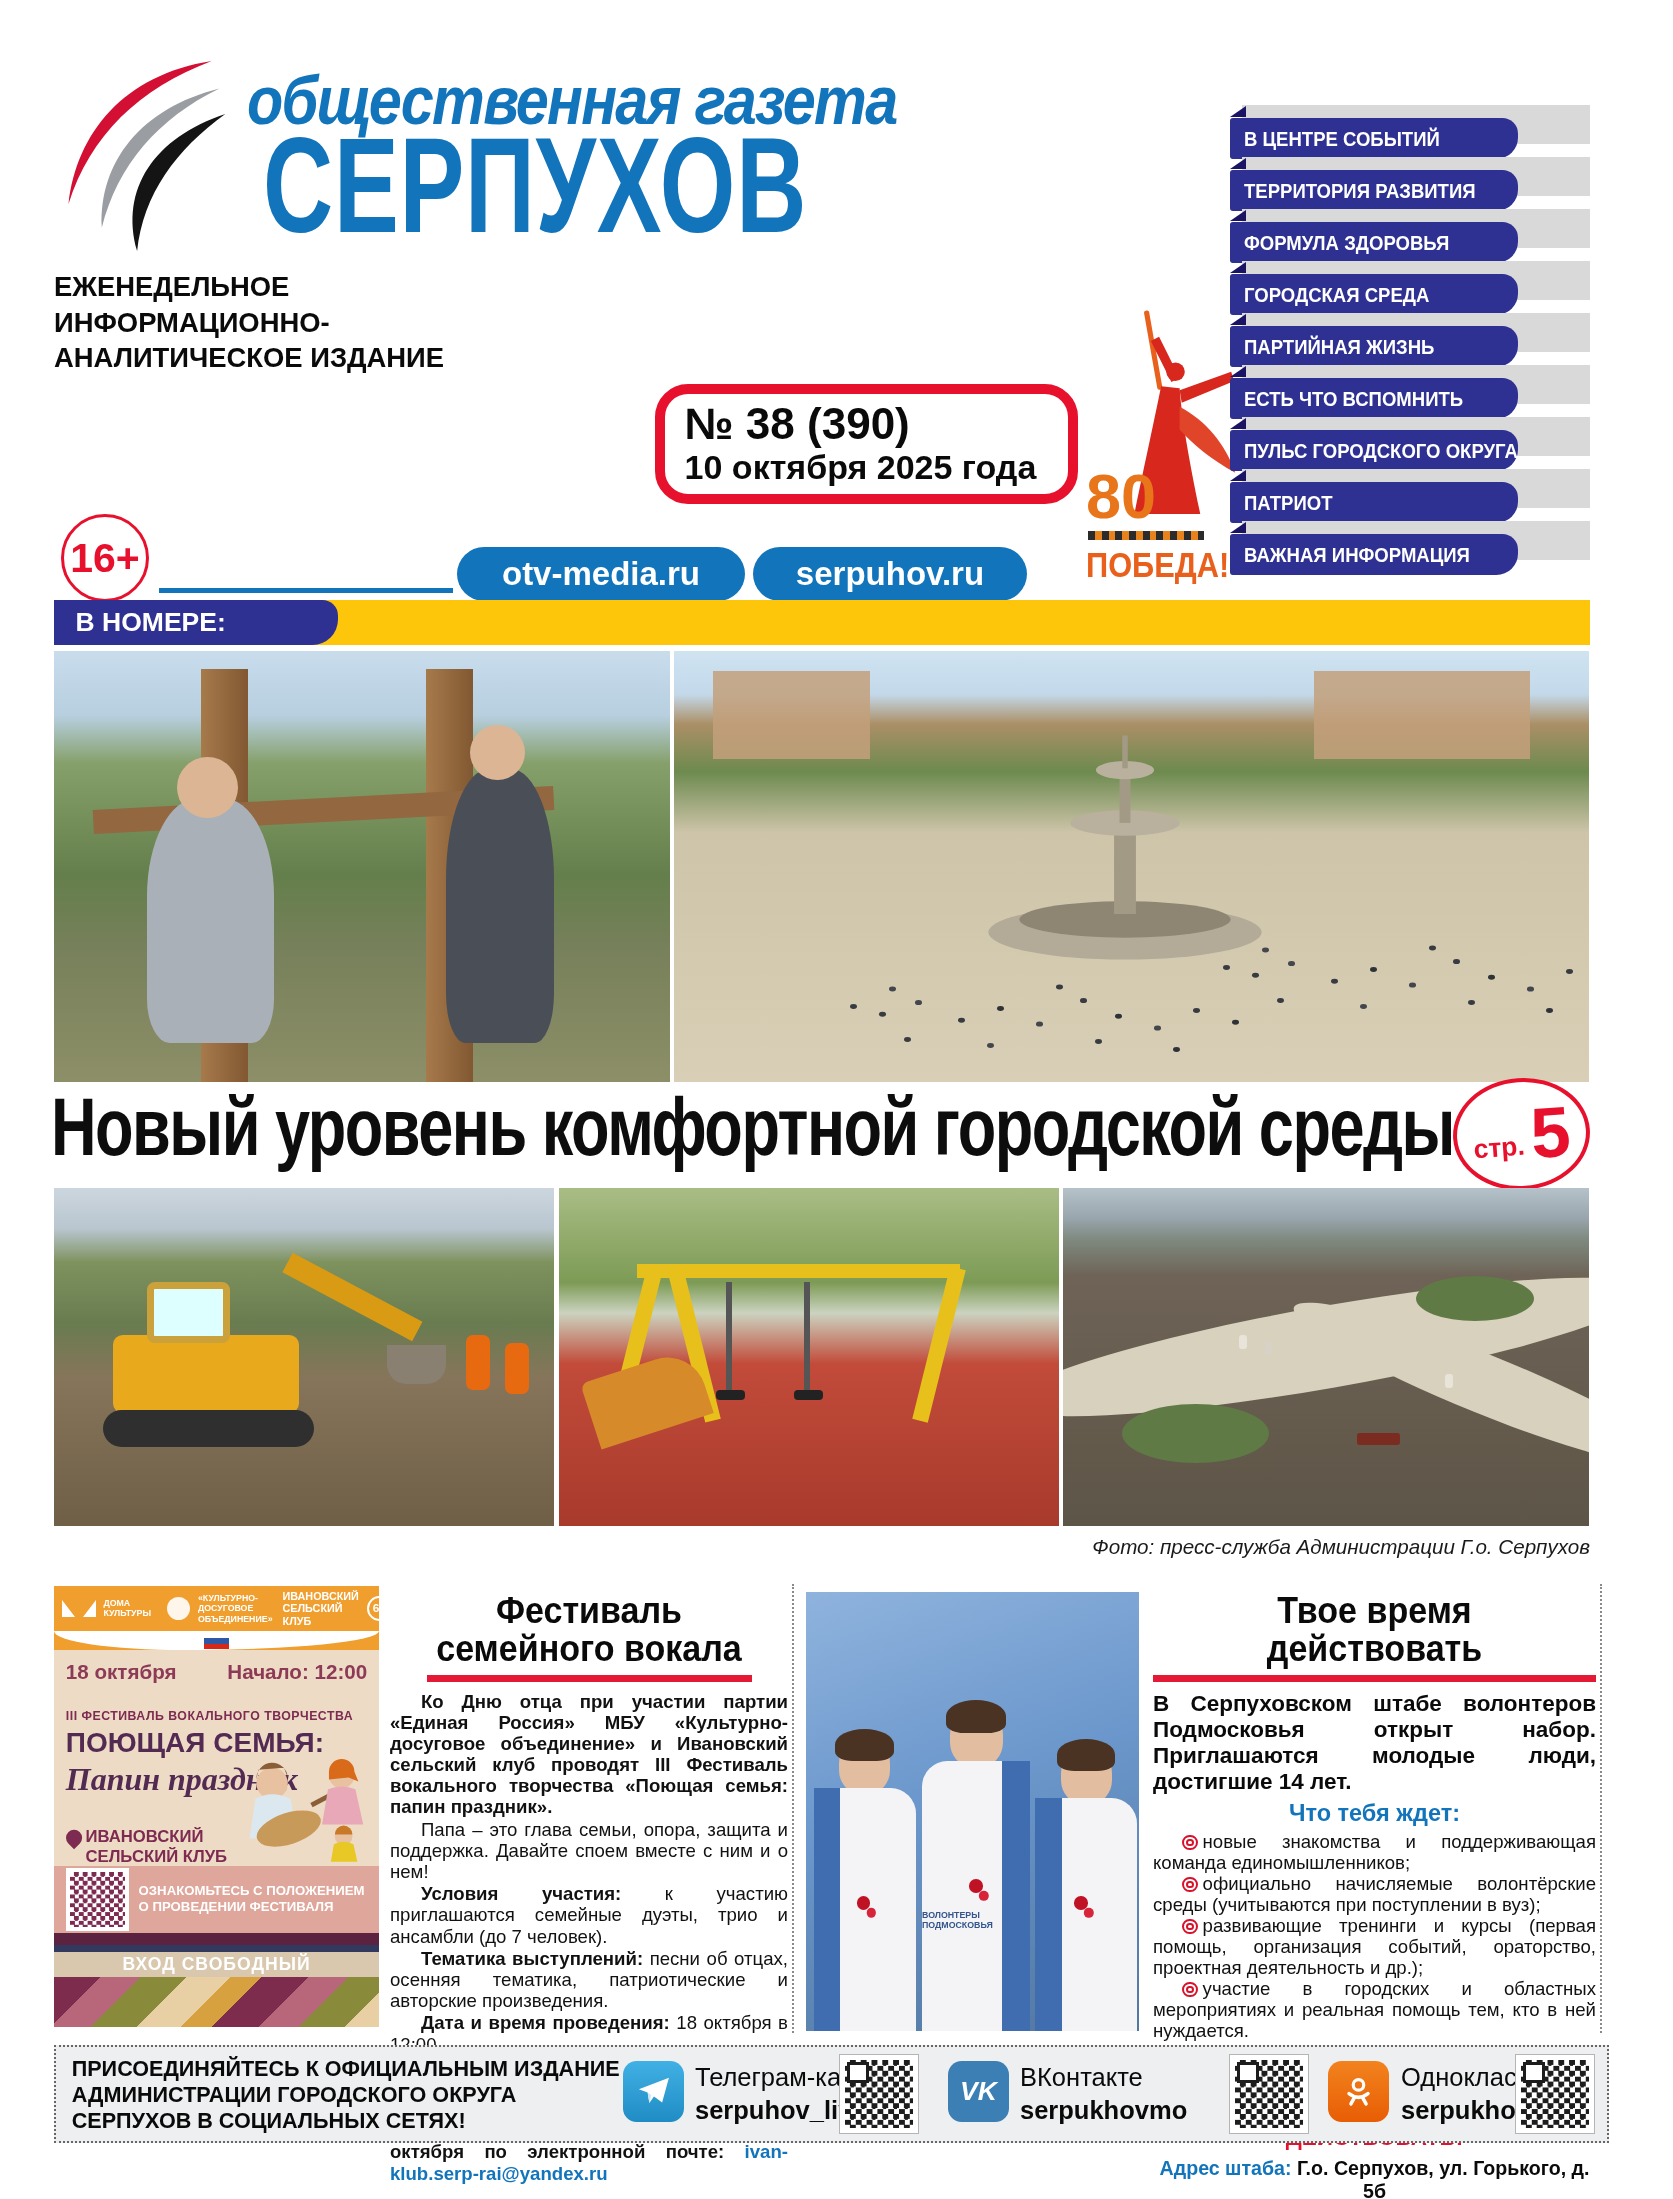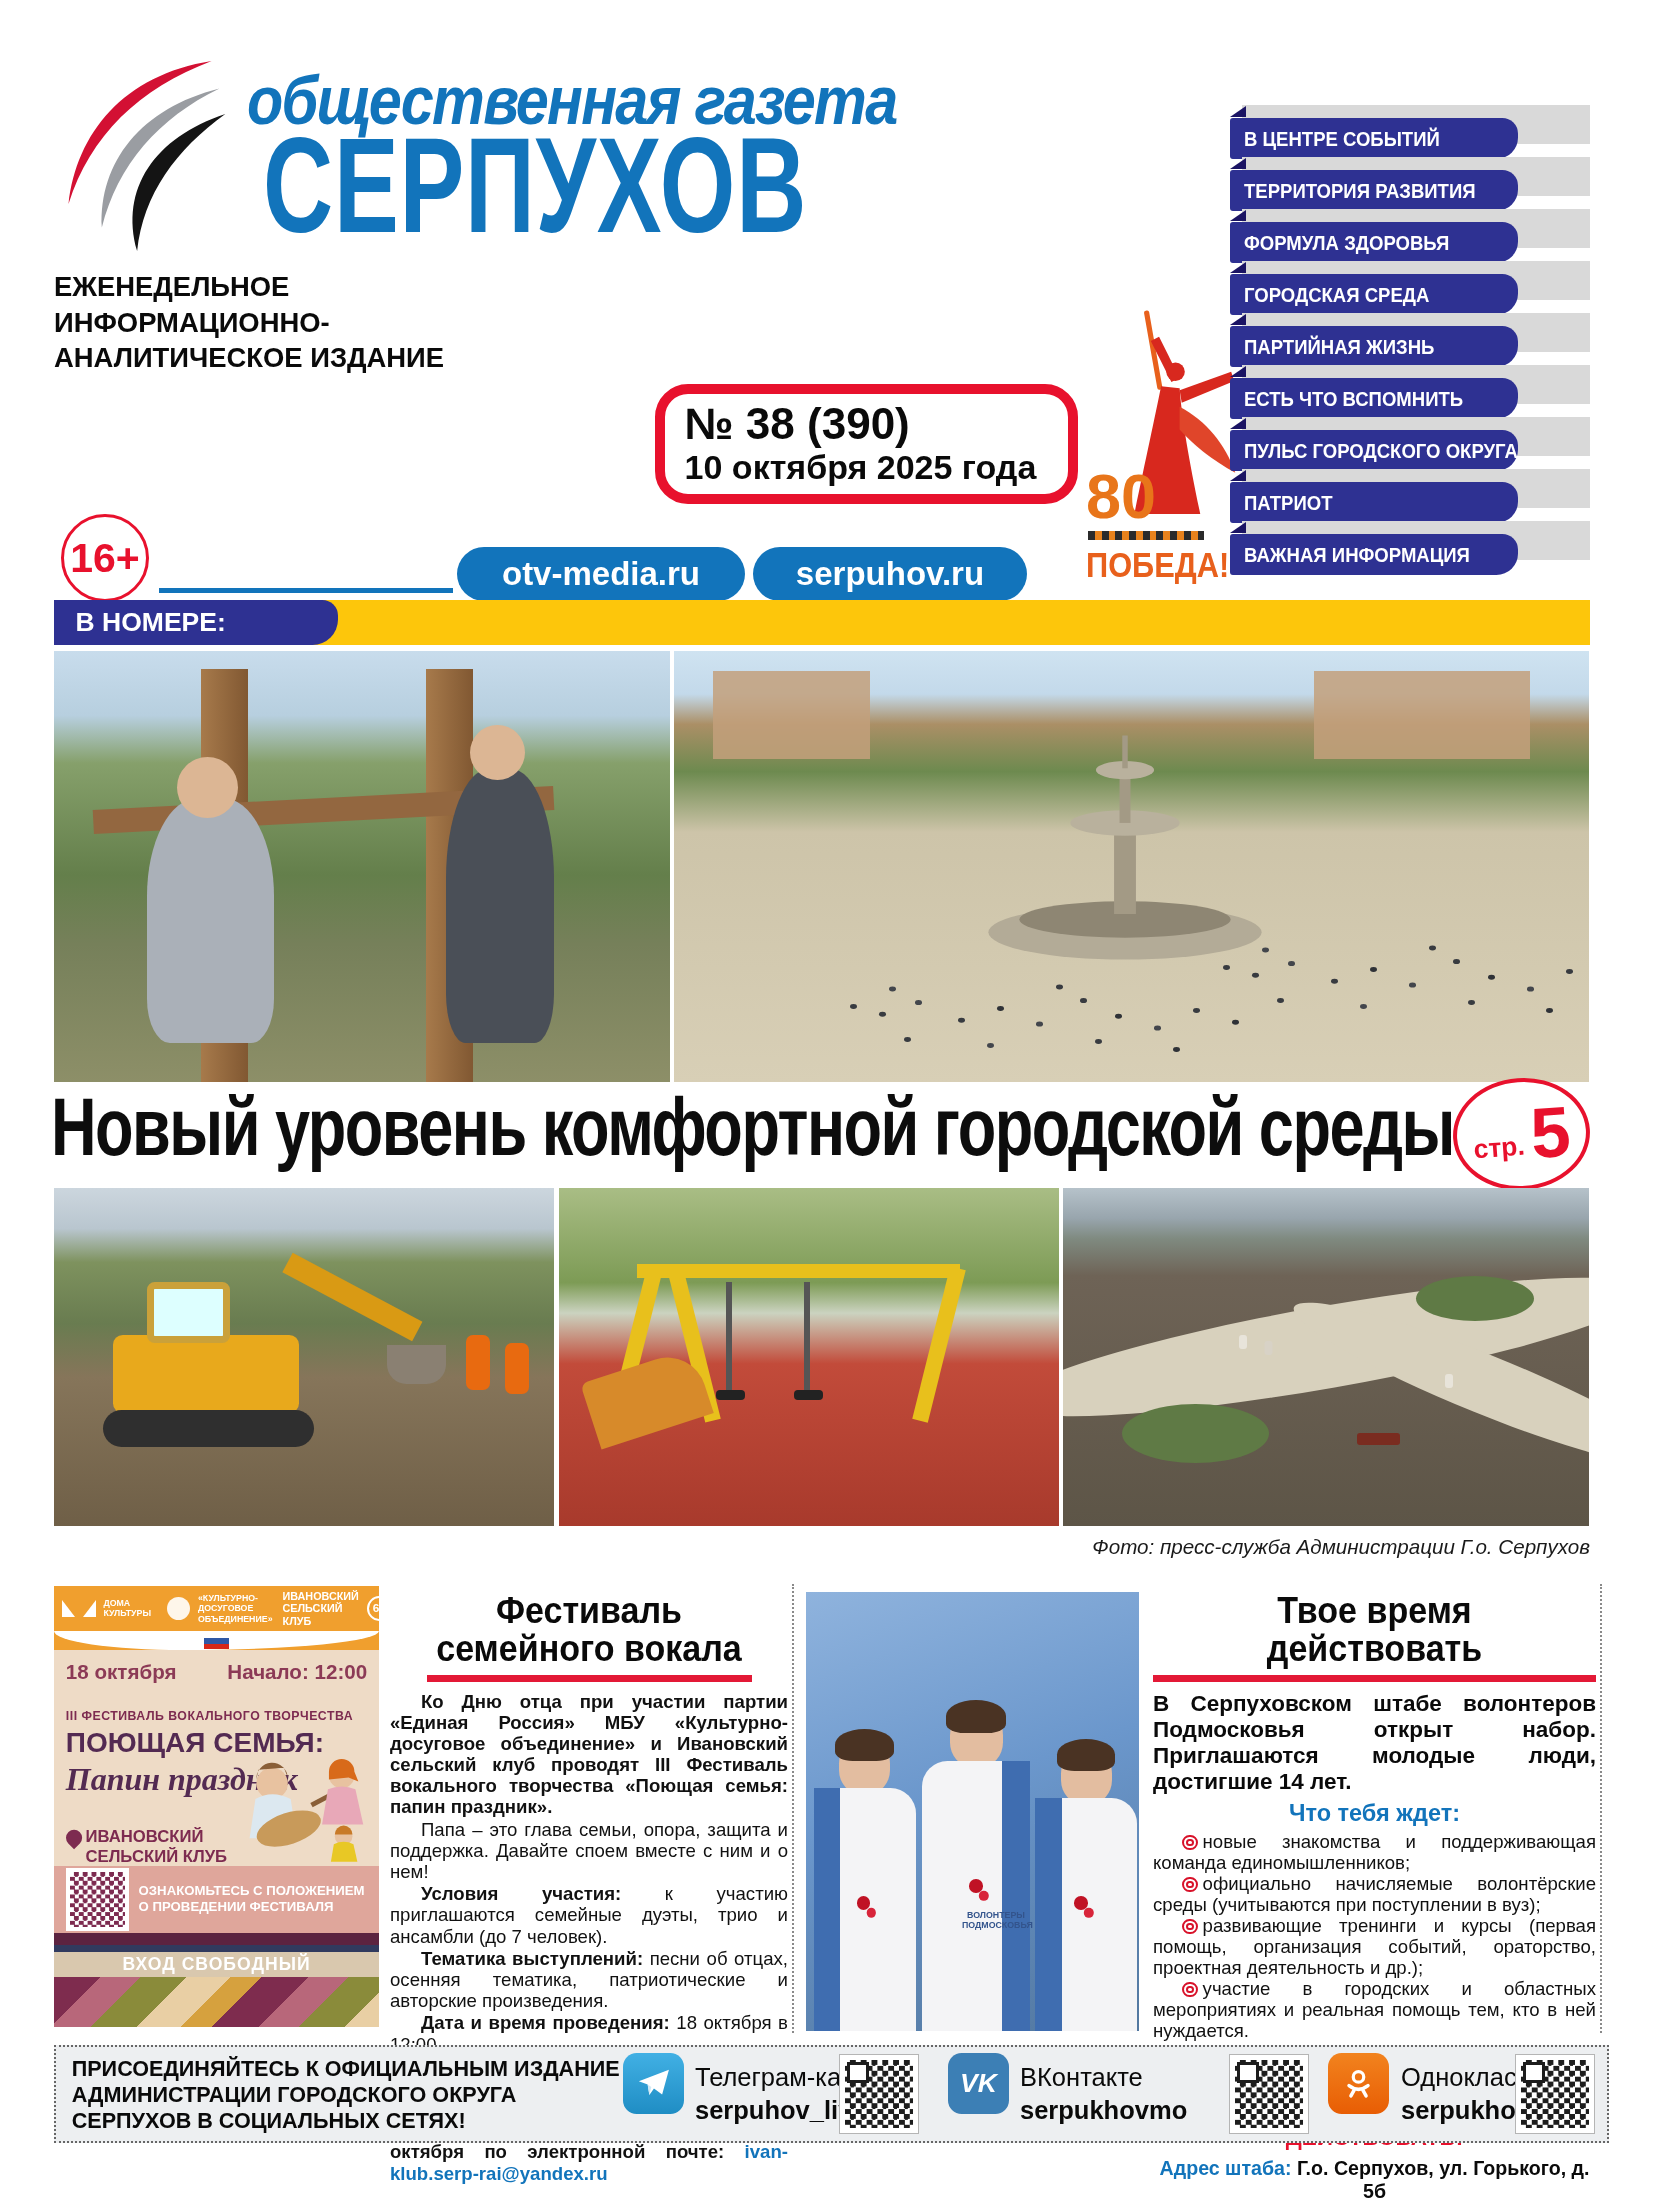--- a/index.html
+++ b/index.html
@@ -137,39 +137,39 @@
   .email{color:var(--blue);font-weight:700;}
 
   #a2photo{left:806px;top:1592px;width:333px;height:439px;
     background:linear-gradient(160deg,#8fb3dd 0%,#6b97cc 45%,#52779f 100%);overflow:hidden;position:absolute;}
   .vol{position:absolute;bottom:0;}
   .vol .vhead{margin:0 auto;border-radius:46% 46% 42% 42%;background:#e3bda0;position:relative;}
   .vol .vhair{position:absolute;left:-3.9px;right:-3.9px;top:-7.8px;height:55%;background:#4a3323;border-radius:50% 50% 30% 30%;}
   .vol .vbody{background:#f4f4f6;border-radius:25.5px 25.5px 0 0;margin-top:-5.9px;position:relative;}
   .vol .stripe{position:absolute;top:0;width:26%;height:100%;background:#3f6db0;}
   .vol .flower{position:absolute;width:13.7px;height:13.7px;border-radius:50%;background:#c01225;box-shadow:7.8px 9.8px 0 -2px #d8243a;}
-  .vlabel{position:absolute;color:#33548c;font-size:8.8px;font-weight:700;text-align:center;width:100%;top:55%;padding-left:40px;}
+  .vlabel{position:absolute;color:#33548c;font-size:8.8px;font-weight:700;width:100%;top:55%;}
 
   #a2{left:1153px;top:1592px;width:443px;}
   #a2 .red-rule{width:443px;}
   .a2lead{font-size:22.5px;font-weight:800;line-height:1.17;text-align:justify;margin:2px 0 3.9px;color:#0a0a0a;}
   .a2sub{font-size:23.5px;font-weight:800;color:var(--blue);text-align:center;margin:2px 0 3.9px;}
   .a2b{font-size:18.6px;line-height:1.13;text-align:justify;margin:0;text-indent:29px;color:#111;}
   .blt{display:inline-block;width:15.7px;height:15.7px;border:2.9px solid #d8122a;border-radius:50%;
     position:relative;vertical-align:-2.9px;margin-right:4.9px;}
   .blt::after{content:"";position:absolute;inset:2px;border:2px solid #d8122a;border-radius:50%;}
   .a2cta{font-size:22.5px;font-weight:800;color:var(--red);text-align:center;line-height:1.15;margin:6.9px 0 5.9px;}
   .a2addr{font-size:19.6px;font-weight:800;text-align:center;line-height:1.2;margin:0;color:#0a0a0a;}
   .bluetxt{color:var(--blue);}
 
   
   #footer{left:54px;top:2045px;width:1555px;height:98px;background:var(--footer-bg);
     border:2.9px dotted #666;}
   .fjoin{position:absolute;left:15.7px;top:8.8px;font-size:21.6px;font-weight:800;line-height:1.22;color:#0a0a0a;}
-  .sicon{position:absolute;top:6px;width:61px;height:61px;border-radius:13.7px;display:flex;align-items:center;justify-content:center;}
+  .sicon{position:absolute;top:14px;width:61px;height:61px;border-radius:13.7px;display:flex;align-items:center;justify-content:center;}
   .icon-tg{left:567px;background:linear-gradient(180deg,#41b0e4,#1f8dc4);}
   .icon-vk{left:892px;background:#3c7fb5;color:#fff;font-size:26.5px;font-weight:800;font-style:italic;}
   .icon-ok{left:1272px;background:linear-gradient(180deg,#f2831e,#e85d04);}
   .stext{position:absolute;top:13.7px;font-size:25.5px;line-height:1.3;color:#0a0a0a;}
   .stext b{font-weight:800;}
   #tg-text{left:639px;} #vk-text{left:964px;} #ok-text{left:1345px;}
   .qr{position:absolute;top:7.8px;width:78px;height:78px;background:#fff;border:5.9px solid #fff;outline:1px solid #b5b5b5;
     background-image:repeating-conic-gradient(#1d1d1d 0% 25%,#fff 0% 50%);background-size:10.8px 10.8px;}
   .qr::before{content:"";position:absolute;left:2px;top:2px;width:15.7px;height:15.7px;border:3.9px solid #1d1d1d;background:#fff;}
   #tg-qr{left:784px;} #vk-qr{left:1174px;} #ok-qr{left:1460px;}

